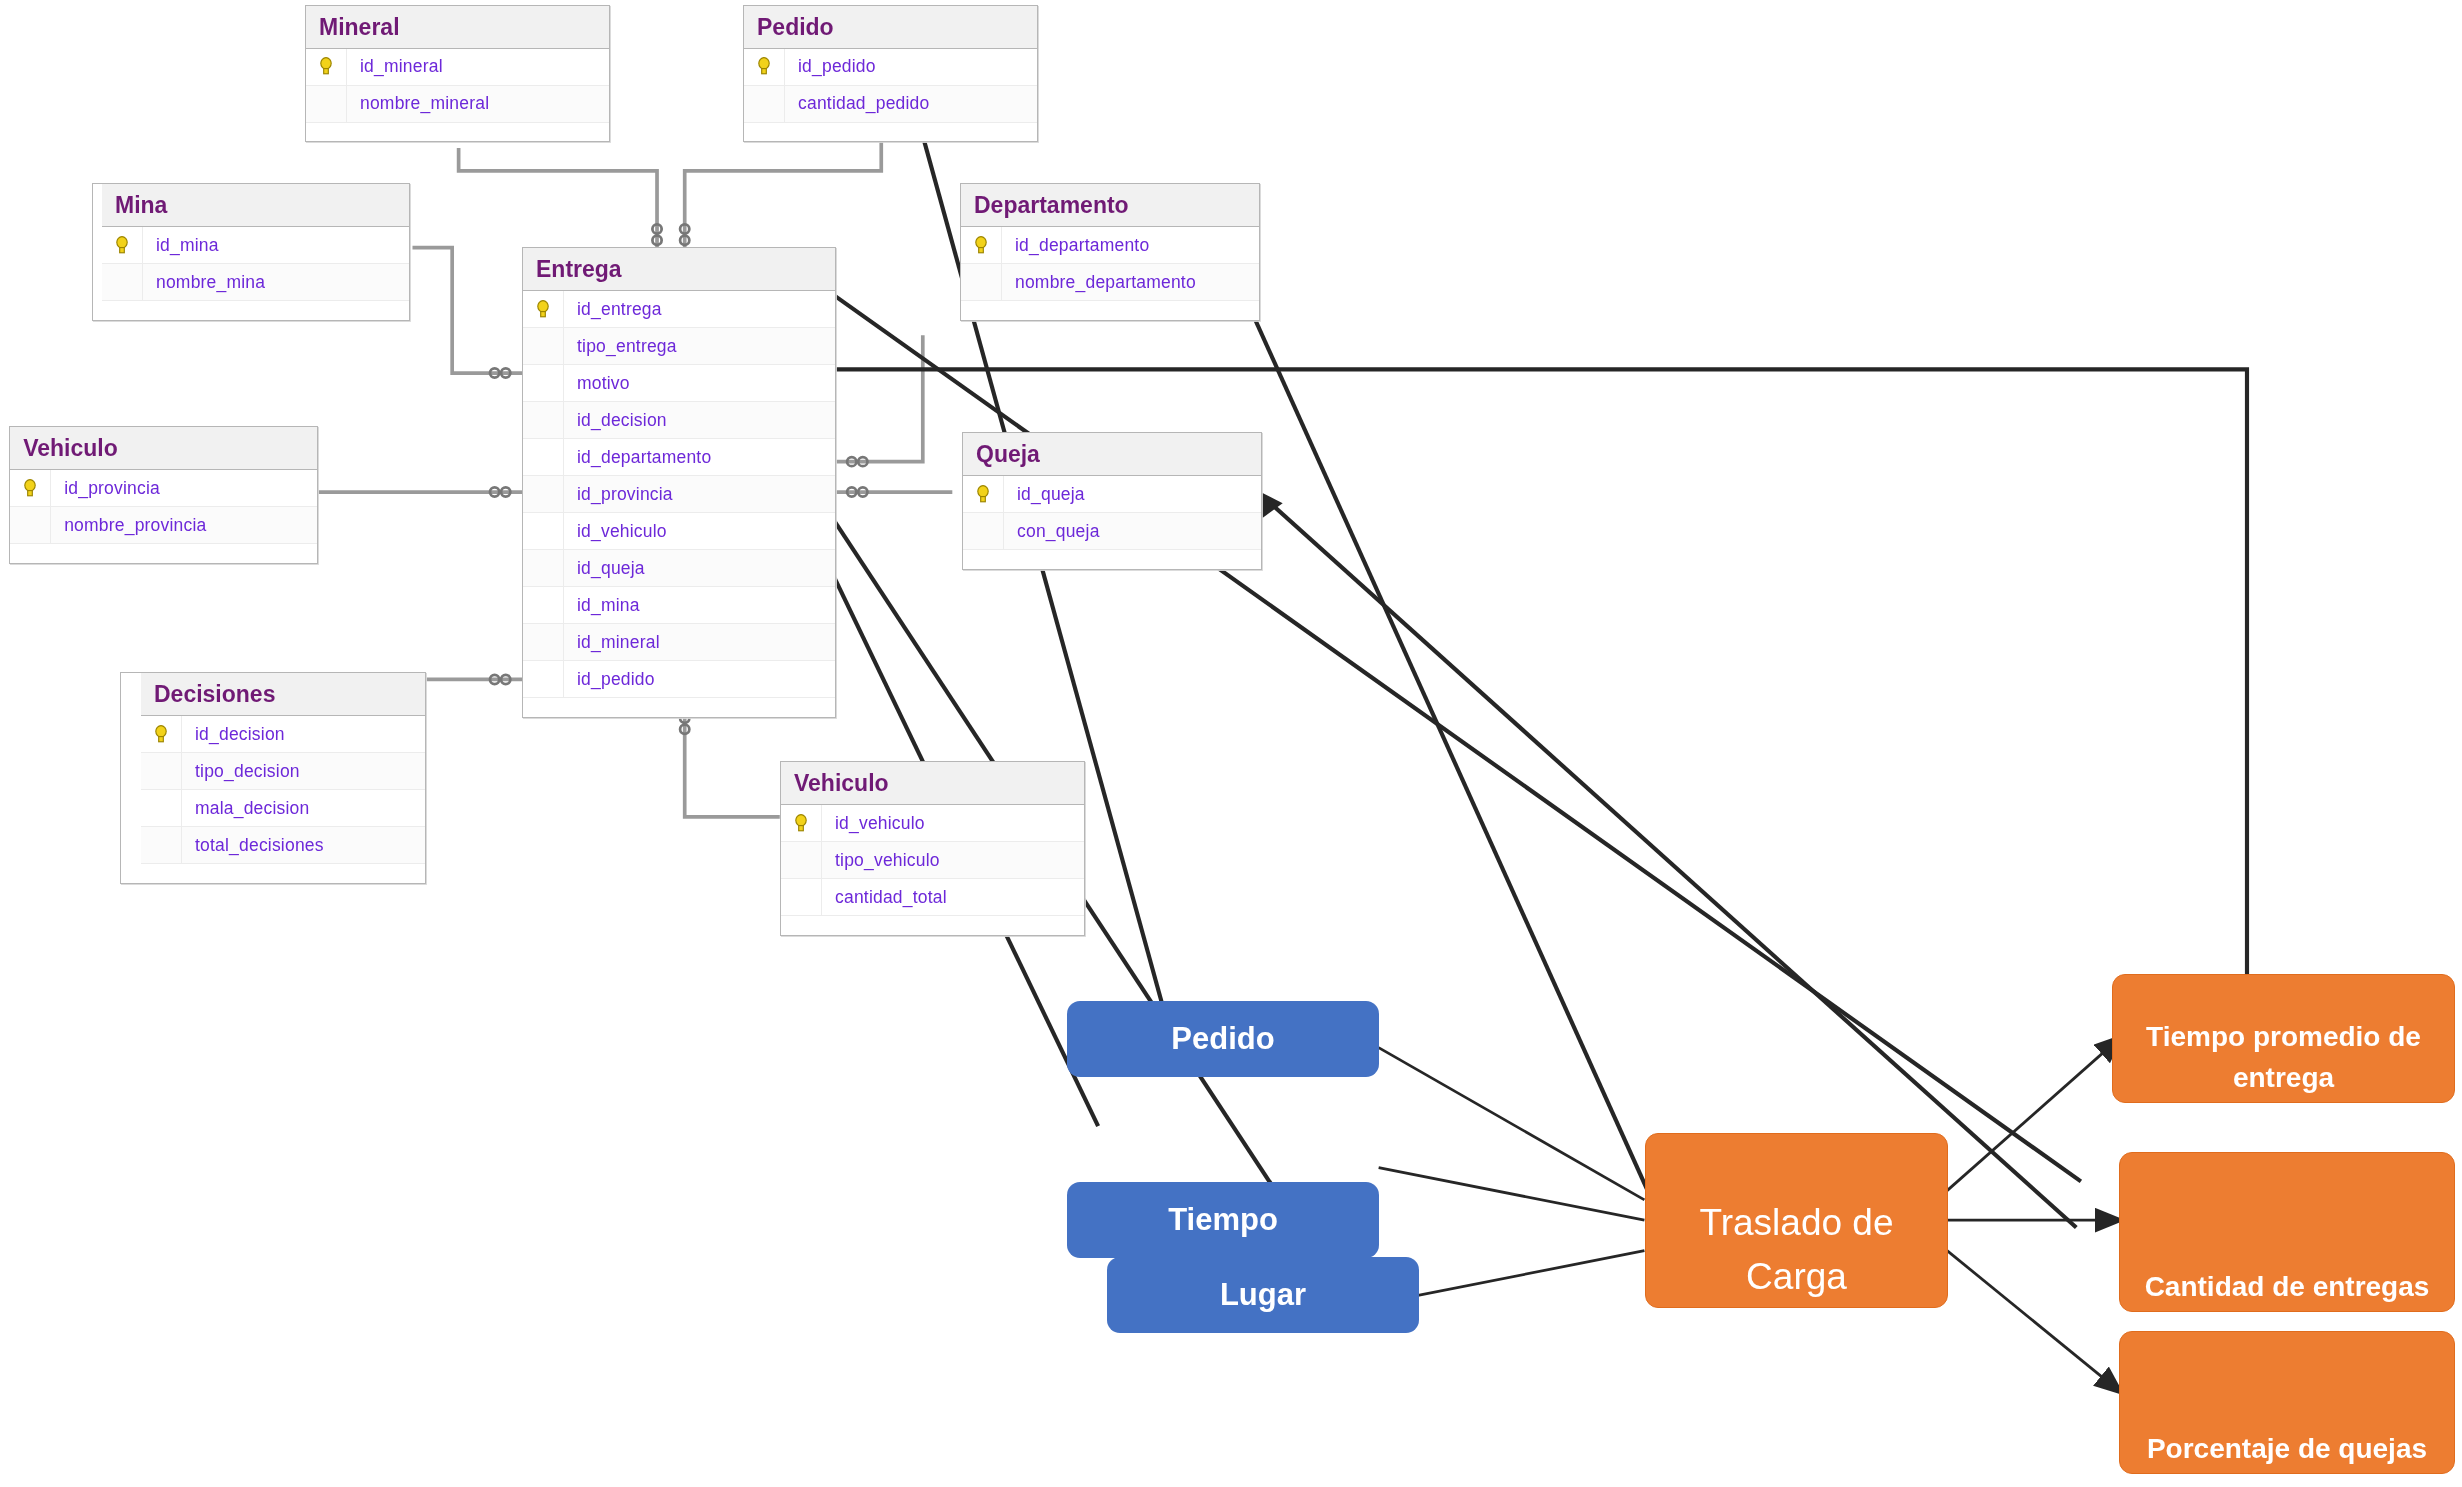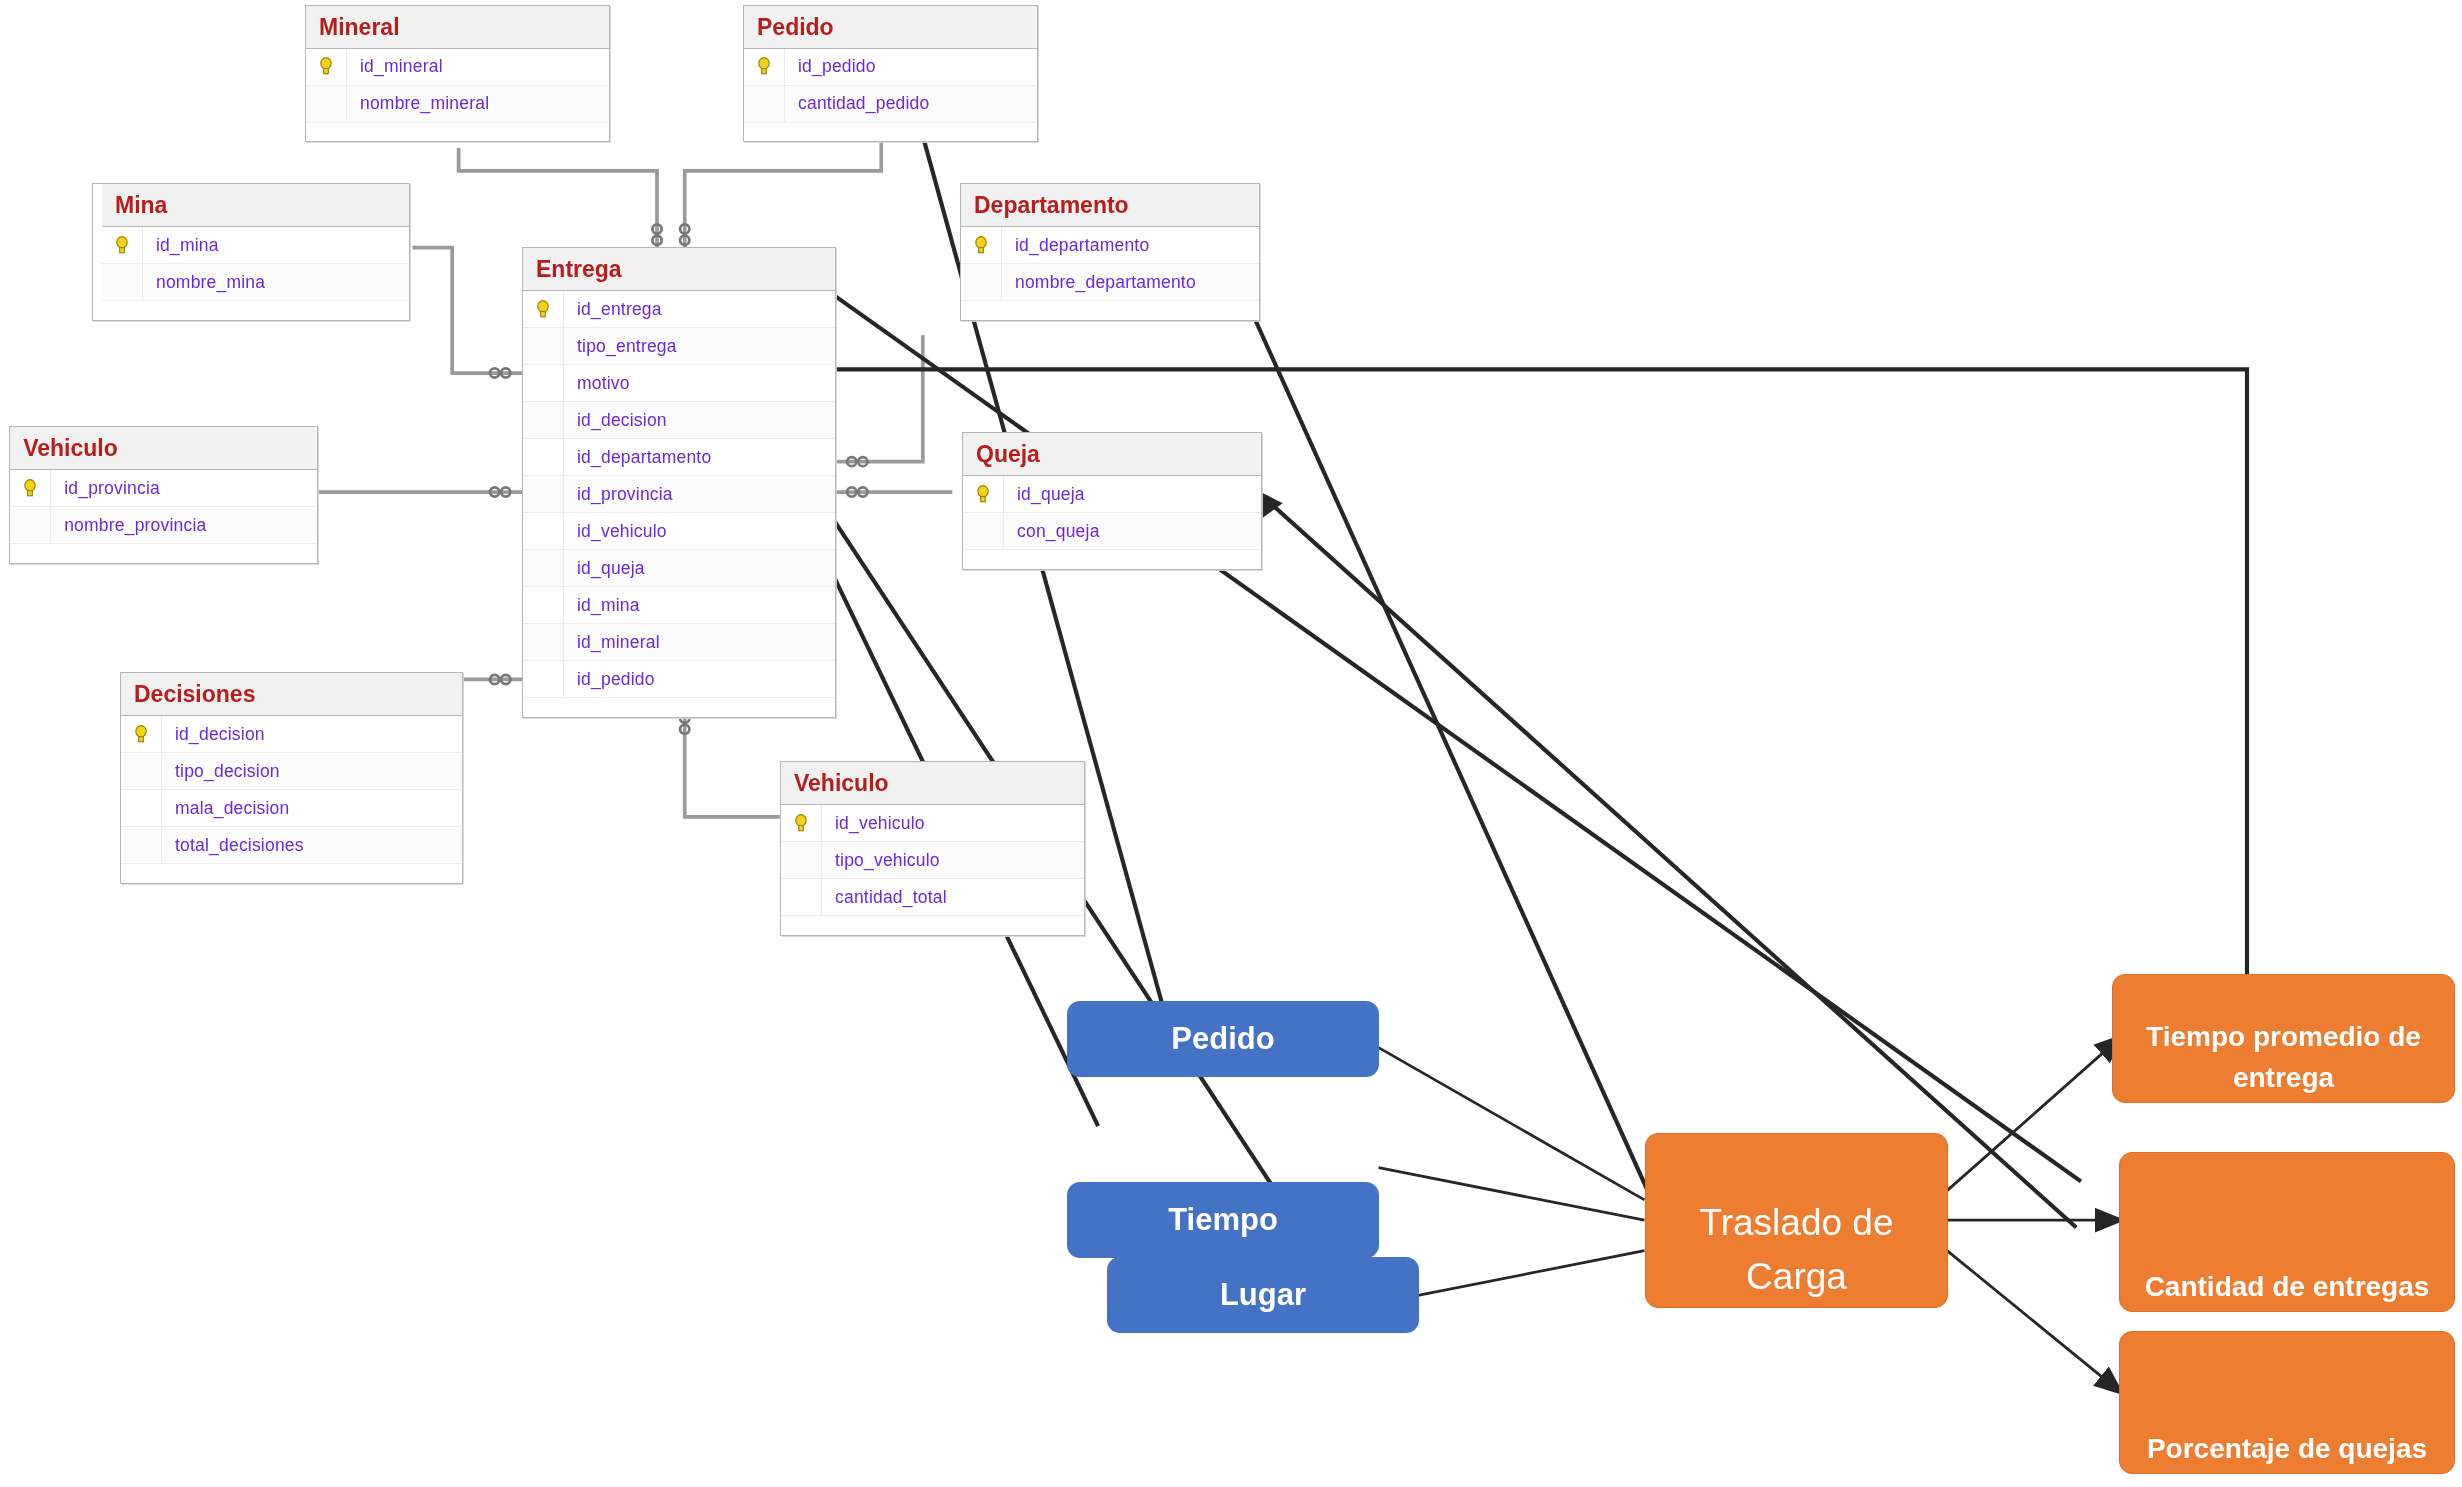--- a/index.html
+++ b/index.html
@@ -3,21 +3,21 @@
 <meta charset="utf-8">
 <style>
   html,body{margin:0;padding:0;background:#ffffff;}
   body{font-family:"Liberation Sans",sans-serif;}
   #canvas{position:relative;width:2462px;height:1488px;background:#ffffff;overflow:hidden;}
 
   
   .er-table{position:absolute;background:#ffffff;border:1.8px solid #b6b6b6;
             box-shadow:0.9px 0.9px 0 #d8d8d8;box-sizing:border-box;}
   .er-title{height:42px;line-height:42px;background:#f1f1f1;border-bottom:1.8px solid #b6b6b6;
-            font-weight:bold;font-size:23px;color:#b91c1c;padding-left:13px;
+            font-weight:bold;font-size:23px;color:#701a75;padding-left:13px;
             white-space:nowrap;overflow:hidden;}
   .er-body{background:#ffffff;}
   .er-row{display:flex;align-items:center;height:37px;border-bottom:0.9px solid #ececec;
           box-sizing:border-box;}
   .er-row:nth-child(even){background:#fbfbfb;}
   .er-keycell{width:41px;min-width:41px;height:100%;display:flex;align-items:center;
               justify-content:center;border-right:0.9px solid #ececec;box-sizing:border-box;}
   .er-name{font-size:17.5px;color:#6d28d9;padding-left:13px;white-space:nowrap;letter-spacing:0.2px;}
   .er-pad{height:18.5px;}
   .keyglyph{display:block;width:14px;height:18.5px;}
@@ -294,21 +294,21 @@
         <div class="er-name">id_queja</div>
       </div>
       <div class="er-row">
         <div class="er-keycell"></div>
         <div class="er-name">con_queja</div>
       </div>
       <div class="er-pad"></div>
     </div>
   </div>
 
-  <div class="er-table" style="left:120px;top:672px;width:343px;">
+  <div class="er-table" style="left:120px;top:672px;width:306px;padding-left:20px;">
     <div class="er-title">Decisiones</div>
     <div class="er-body">
       <div class="er-row">
         <div class="er-keycell">
           <svg class="keyglyph" viewBox="0 0 12 16">
               <ellipse cx="6" cy="5.5" rx="4.5" ry="5" fill="#f2d21a" stroke="#9c8500"></ellipse>
               <rect x="4" y="10" width="4" height="4.5" fill="#f2d21a" stroke="#9c8500"></rect>
             </svg>
         </div>
         <div class="er-name">id_decision</div>

